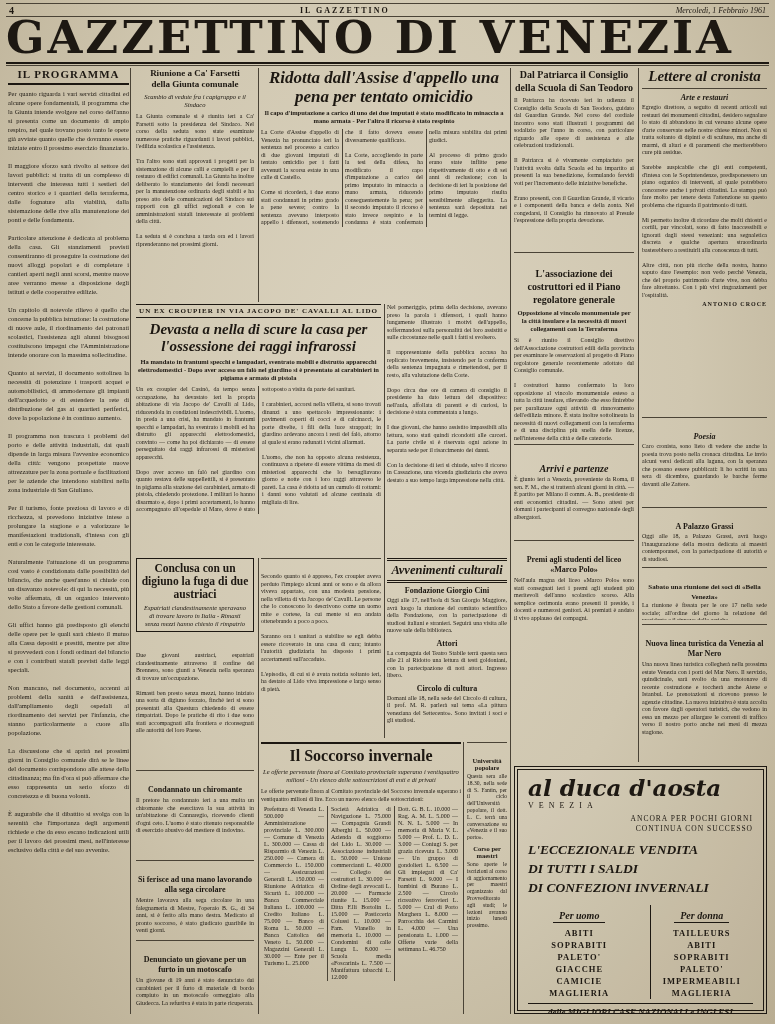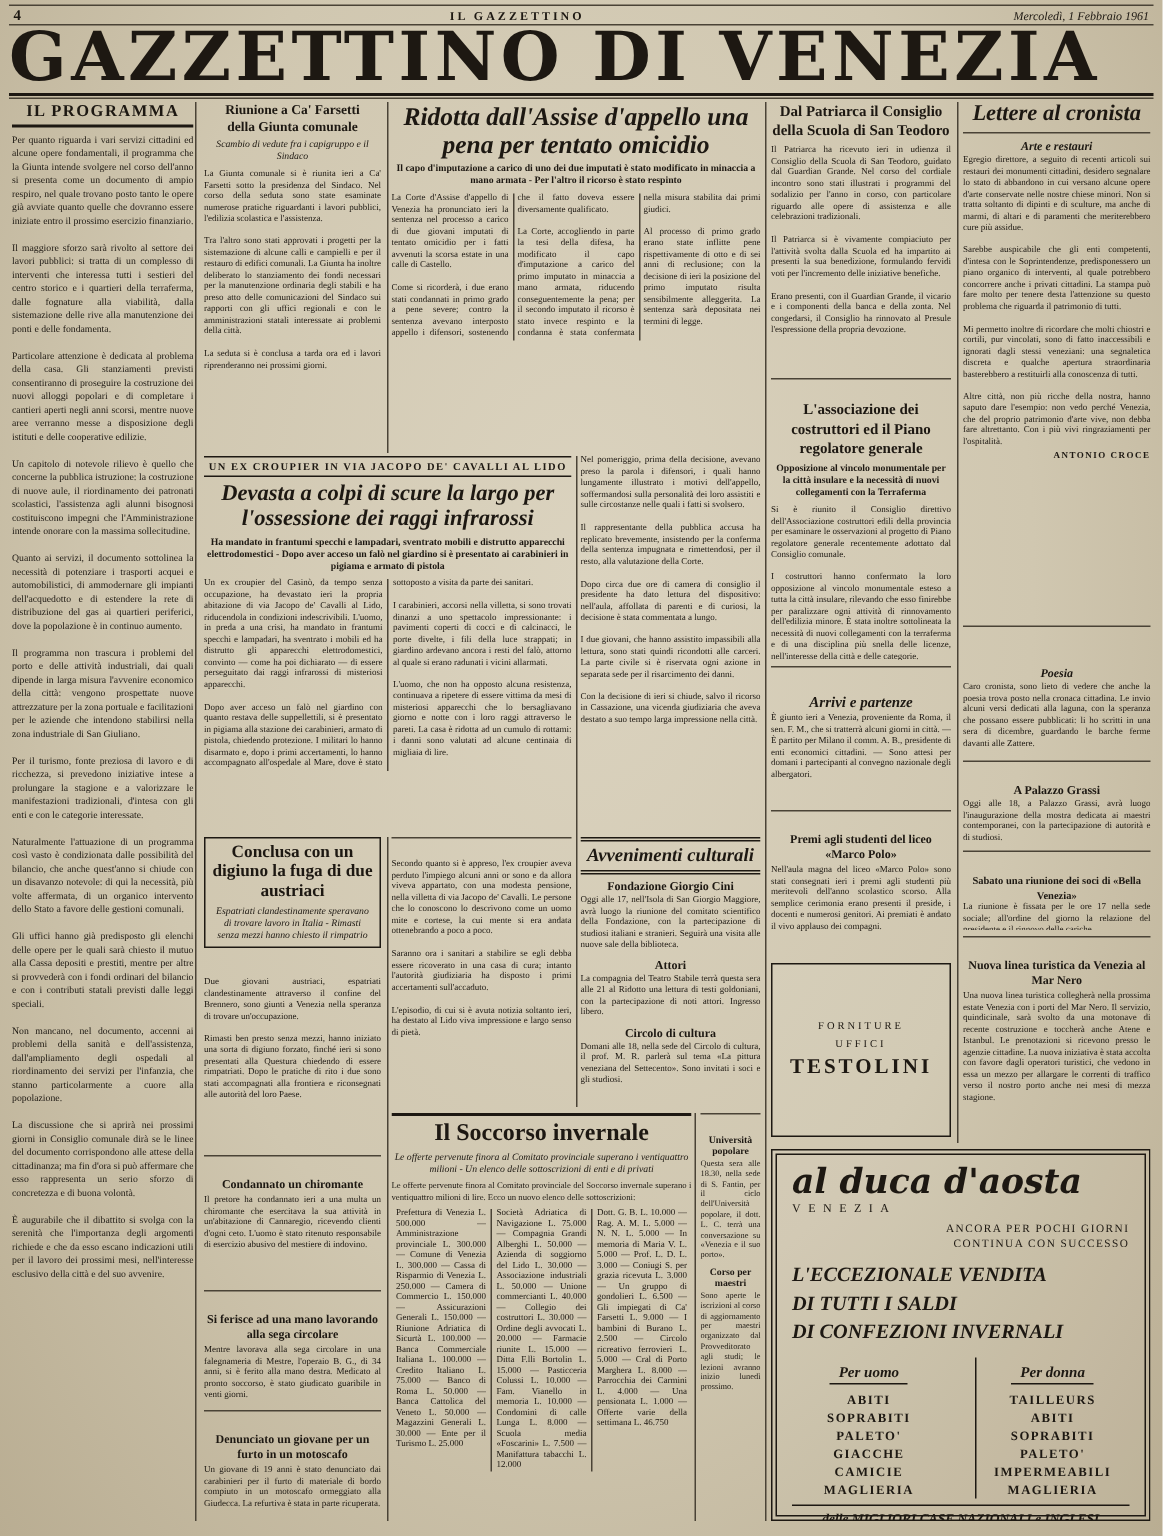--- a/index.html
+++ b/index.html
@@ -176,64 +176,57 @@
   <div class="blk sep" style="left:514px;top:444px;width:120px;height:92px">
     <h3 class="sec-title it" style="font-size:10px">Arrivi e partenze</h3>
     <p class="body">È giunto ieri a Venezia, proveniente da Roma, il sen. F. M., che si tratterrà alcuni giorni in città. — È partito per Milano il comm. A. B., presidente di enti economici cittadini. — Sono attesi per domani i partecipanti al convegno nazionale degli albergatori.</p>
   </div>
 
   <div class="blk sep" style="left:514px;top:540px;width:120px;height:96px">
     <h3 class="hd-bold-sm">Premi agli studenti del liceo «Marco Polo»</h3>
     <p class="body" style="margin-top:2px">Nell'aula magna del liceo «Marco Polo» sono stati consegnati ieri i premi agli studenti più meritevoli dell'anno scolastico scorso. Alla semplice cerimonia erano presenti il preside, i docenti e numerosi genitori. Ai premiati è andato il vivo applauso dei compagni.</p>
   </div>
 
-  <div class="blk" style="left:514px;top:642px;width:120px;height:116px">
-    <div class="testolini">
-      <span class="small">FORNITURE</span>
-      <span class="small">UFFICI</span>
-      <span class="name">TESTOLINI</span>
-    </div>
-  </div>
 
   <div class="blk" style="left:642px;top:68px;width:125px;height:345px">
     <h1 class="hd-ital-med" style="border-bottom:1px solid var(--rule);padding-bottom:3px">Lettere al cronista</h1>
     <h4 class="sec-title it">Arte e restauri</h4>
     <p class="body">Egregio direttore, a seguito di recenti articoli sui restauri dei monumenti cittadini, desidero segnalare lo stato di abbandono in cui versano alcune opere d'arte conservate nelle nostre chiese minori. Non si tratta soltanto di dipinti e di sculture, ma anche di marmi, di altari e di paramenti che meriterebbero cure più assidue.
 
 Sarebbe auspicabile che gli enti competenti, d'intesa con le Soprintendenze, predisponessero un piano organico di interventi, al quale potrebbero concorrere anche i privati cittadini. La stampa può fare molto per tenere desta l'attenzione su questo problema che riguarda il patrimonio di tutti.
 
 Mi permetto inoltre di ricordare che molti chiostri e cortili, pur vincolati, sono di fatto inaccessibili e ignorati dagli stessi veneziani: una segnaletica discreta e qualche apertura straordinaria basterebbero a restituirli alla conoscenza di tutti.
 
 Altre città, non più ricche della nostra, hanno saputo dare l'esempio: non vedo perché Venezia, che del proprio patrimonio d'arte vive, non debba fare altrettanto. Con i più vivi ringraziamenti per l'ospitalità.</p>
     <p class="sig">ANTONIO CROCE</p>
   </div>
 
   <div class="blk sep" style="left:642px;top:417px;width:125px;height:86px">
-    <h4 class="sec-title it" style="margin-top:12px">Poesia</h4>
+    <h4 class="sec-title it" style="margin-top:0">Poesia</h4>
     <p class="body">Caro cronista, sono lieto di vedere che anche la poesia trova posto nella cronaca cittadina. Le invio alcuni versi dedicati alla laguna, con la speranza che possano essere pubblicati: li ho scritti in una sera di dicembre, guardando le barche ferme davanti alle Zattere.</p>
   </div>
 
   <div class="blk sep" style="left:642px;top:507px;width:125px;height:56px">
     <h4 class="sec-title" style="margin-top:0">A Palazzo Grassi</h4>
     <p class="body">Oggi alle 18, a Palazzo Grassi, avrà luogo l'inaugurazione della mostra dedicata ai maestri contemporanei, con la partecipazione di autorità e di studiosi.</p>
   </div>
 
   <div class="blk sep" style="left:642px;top:567px;width:125px;height:53px">
     <h4 class="hd-bold-sm" style="font-size:7px">Sabato una riunione dei soci di «Bella Venezia»</h4>
     <p class="body">La riunione è fissata per le ore 17 nella sede sociale; all'ordine del giorno la relazione del presidente e il rinnovo delle cariche.</p>
   </div>
 
   <div class="blk sep" style="left:642px;top:624px;width:125px;height:138px">
     <h3 class="hd-bold-sm">Nuova linea turistica da Venezia al Mar Nero</h3>
     <p class="body" style="margin-top:2px">Una nuova linea turistica collegherà nella prossima estate Venezia con i porti del Mar Nero. Il servizio, quindicinale, sarà svolto da una motonave di recente costruzione e toccherà anche Atene e Istanbul. Le prenotazioni si ricevono presso le agenzie cittadine. La nuova iniziativa è stata accolta con favore dagli operatori turistici, che vedono in essa un mezzo per allargare le correnti di traffico verso il nostro porto anche nei mesi di mezza stagione.</p>
   </div>
 
   <div class="blk" style="left:136px;top:304px;width:245px;height:250px">
     <div class="kicker">UN EX CROUPIER IN VIA JACOPO DE' CAVALLI AL LIDO</div>
-    <h1 class="hd-ital-med">Devasta a colpi di scure la largo per l'ossessione dei raggi infrarossi</h1>
+    <h1 class="hd-ital-med">Devasta a nella di scure la casa per l'ossessione dei raggi infrarossi</h1>
     <p class="deck">Ha mandato in frantumi specchi e lampadari, sventrato mobili e distrutto apparecchi elettrodomestici - Dopo aver acceso un falò nel giardino si è presentato ai carabinieri in pigiama e armato di pistola</p>
     <div class="cols2">
       <p class="body">Un ex croupier del Casinò, da tempo senza occupazione, ha devastato ieri la propria abitazione di via Jacopo de' Cavalli al Lido, riducendola in condizioni indescrivibili. L'uomo, in preda a una crisi, ha mandato in frantumi specchi e lampadari, ha sventrato i mobili ed ha distrutto gli apparecchi elettrodomestici, convinto — come ha poi dichiarato — di essere perseguitato dai raggi infrarossi di misteriosi apparecchi.
 
 Dopo aver acceso un falò nel giardino con quanto restava delle suppellettili, si è presentato in pigiama alla stazione dei carabinieri, armato di pistola, chiedendo protezione. I militari lo hanno disarmato e, dopo i primi accertamenti, lo hanno accompagnato all'ospedale al Mare, dove è stato sottoposto a visita da parte dei sanitari.
 
 I carabinieri, accorsi nella villetta, si sono trovati dinanzi a uno spettacolo impressionante: i pavimenti coperti di cocci e di calcinacci, le porte divelte, i fili della luce strappati; in giardino ardevano ancora i resti del falò, attorno al quale si erano radunati i vicini allarmati.
 
 L'uomo, che non ha opposto alcuna resistenza, continuava a ripetere di essere vittima da mesi di misteriosi apparecchi che lo bersagliavano giorno e notte con i loro raggi attraverso le pareti. La casa è ridotta ad un cumulo di rottami: i danni sono valutati ad alcune centinaia di migliaia di lire.</p>
     </div>

